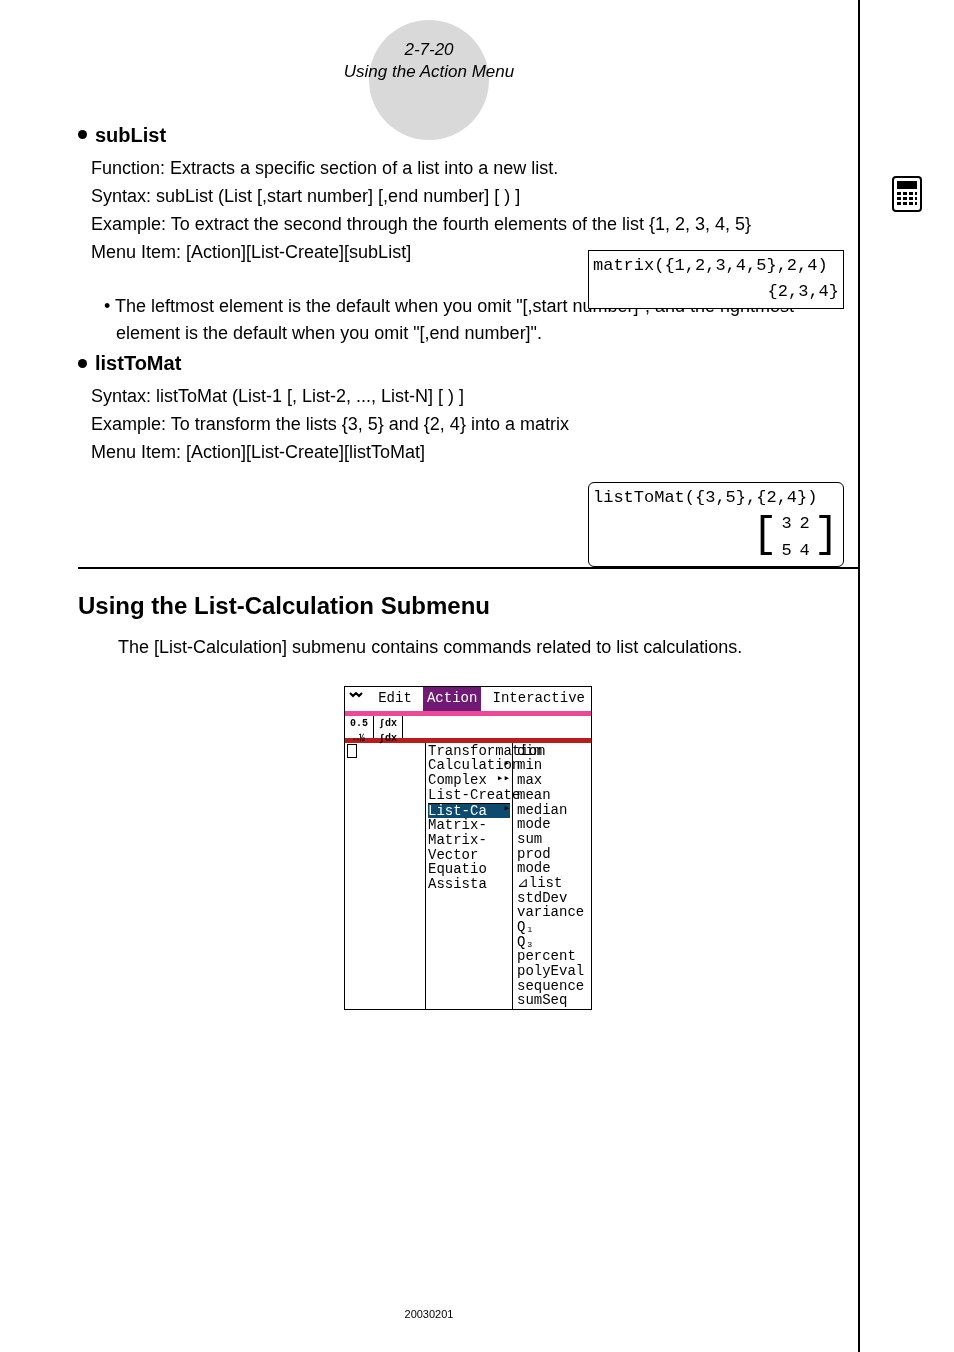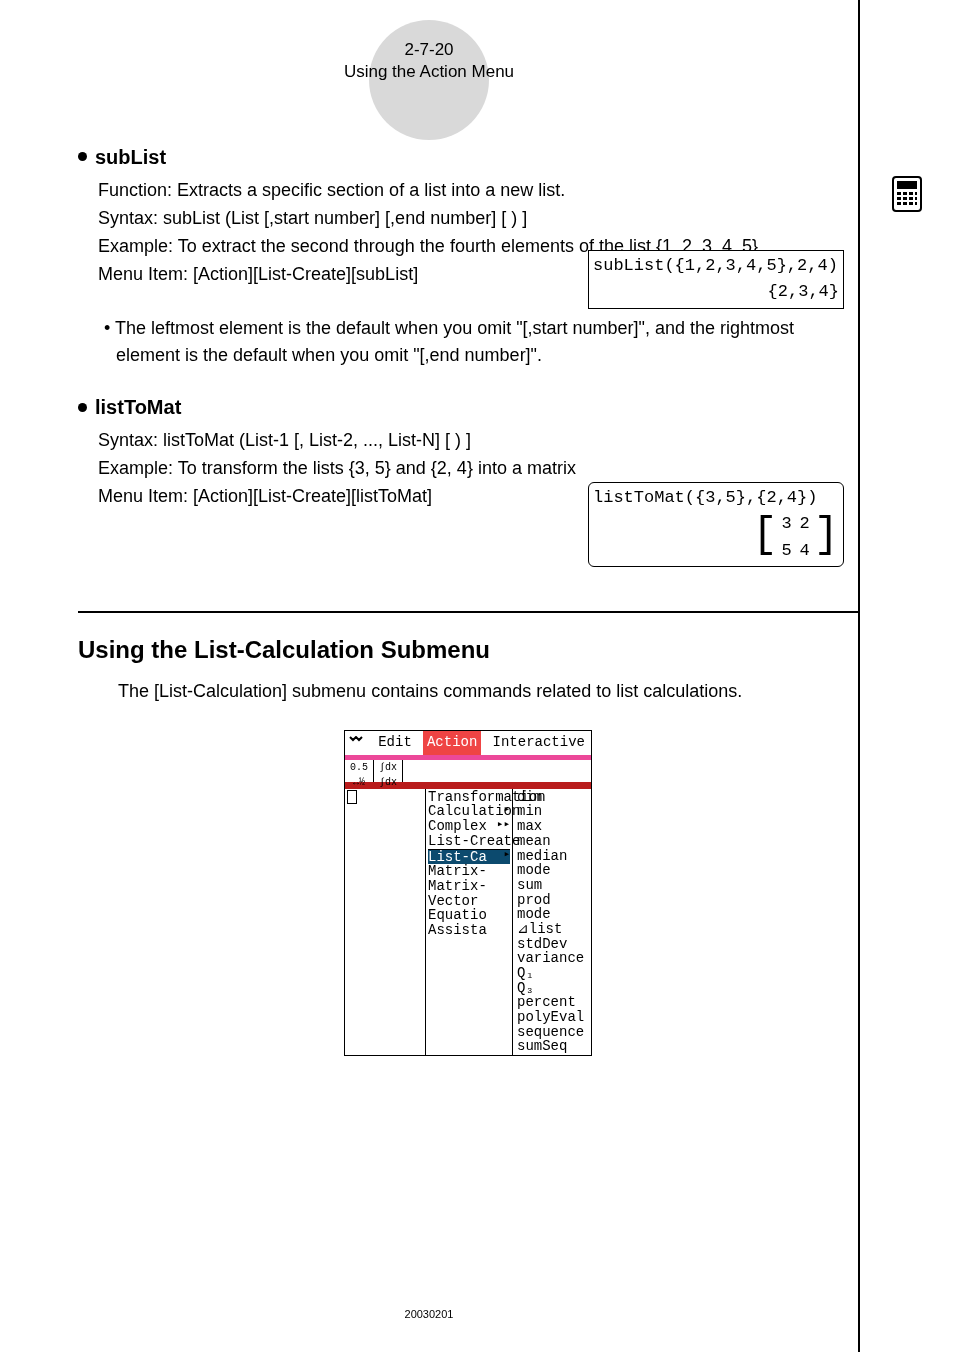--- a/index.html
+++ b/index.html
@@ -43,51 +43,51 @@
     background: #d9d9d9;
     position: absolute;
     top: -4px;
     left: 50%;
     transform: translateX(-50%);
     z-index: 0;
   }
   .header-text {
     position: relative;
     z-index: 1;
+    font-style: italic;
     font-size: 17px;
     line-height: 1.3;
     padding-top: 15px;
   }
   .content {
     position: absolute;
     top: 120px;
     left: 78px;
     width: 780px;
     font-size: 18px;
     line-height: 1.55;
   }
   .bullet-title {
     font-weight: bold;
     font-size: 20px;
-    margin-top: 22px;
     margin-bottom: 4px;
   }
   .bullet-title .dot {
     display: inline-block;
     width: 9px;
     height: 9px;
     border-radius: 50%;
     background: #000;
     vertical-align: middle;
     margin-right: 8px;
     position: relative;
     top: -2px;
   }
   .indent1 {
-    margin-left: 20px;
+    margin-left: 13px;
   }
   .note-indent {
     margin-left: 38px;
     text-indent: -12px;
   }
   .calc-screenshot {
     position: absolute;
     border: 1px solid #000;
     font-family: "Courier New", monospace;
     font-size: 17px;
@@ -144,28 +144,29 @@
     border-bottom: 5px solid #ec4899;
     display: flex;
     align-items: center;
     font-family: "Courier New", monospace;
     justify-content: space-between;
   }
   .calc-menubar span {
     padding: 1px 6px;
   }
   .calc-menubar .hl {
-    background: #ef4444;
+    background: #701a75;
     color: #fff;
     padding: 1px 4px;
   }
   .calc-toolbar {
-    border-bottom: 7px solid #b91c1c;
+    border-bottom: 5px solid #b91c1c;
     height: 22px;
     display: flex;
+    font-weight: bold;
   }
   .calc-toolbar .tb {
     width: 28px;
     border-right: 1px solid #000;
     font-size: 10px;
     text-align: center;
   }
   .calc-body {
     display: flex;
   }
@@ -243,21 +244,21 @@
 
 <div class="content">
 
   <div class="bullet-title"><span class="dot"></span><span>subList</span></div>
   <div class="indent1">Function: Extracts a specific section of a list into a new list.</div>
   <div class="indent1">Syntax: subList (List [,start number] [,end number] [ ) ]</div>
   <div class="indent1">Example: To extract the second through the fourth elements of the list {1, 2, 3, 4, 5}</div>
   <div class="indent1">Menu Item: [Action][List-Create][subList]</div>
 
   <div class="calc-screenshot" style="top:130px; right:14px; width:246px;">
-    <div class="line-left">subList({1,2,3,4,5},2,4)</div>
+    <div class="line-left">matrix({1,2,3,4,5},2,4)</div>
     <div>{2,3,4}</div>
   </div>
 
   <div style="height:26px;"></div>
   <div class="note-indent">• The leftmost element is the default when you omit "[,start number]", and the rightmost element is the default when you omit "[,end number]".</div>
 
   <div class="bullet-title"><span class="dot"></span><span>listToMat</span></div>
   <div class="indent1">Syntax: listToMat (List-1 [, List-2, ..., List-N] [ ) ]</div>
   <div class="indent1">Example: To transform the lists {3, 5} and {2, 4} into a matrix</div>
   <div class="indent1">Menu Item: [Action][List-Create][listToMat]</div>

